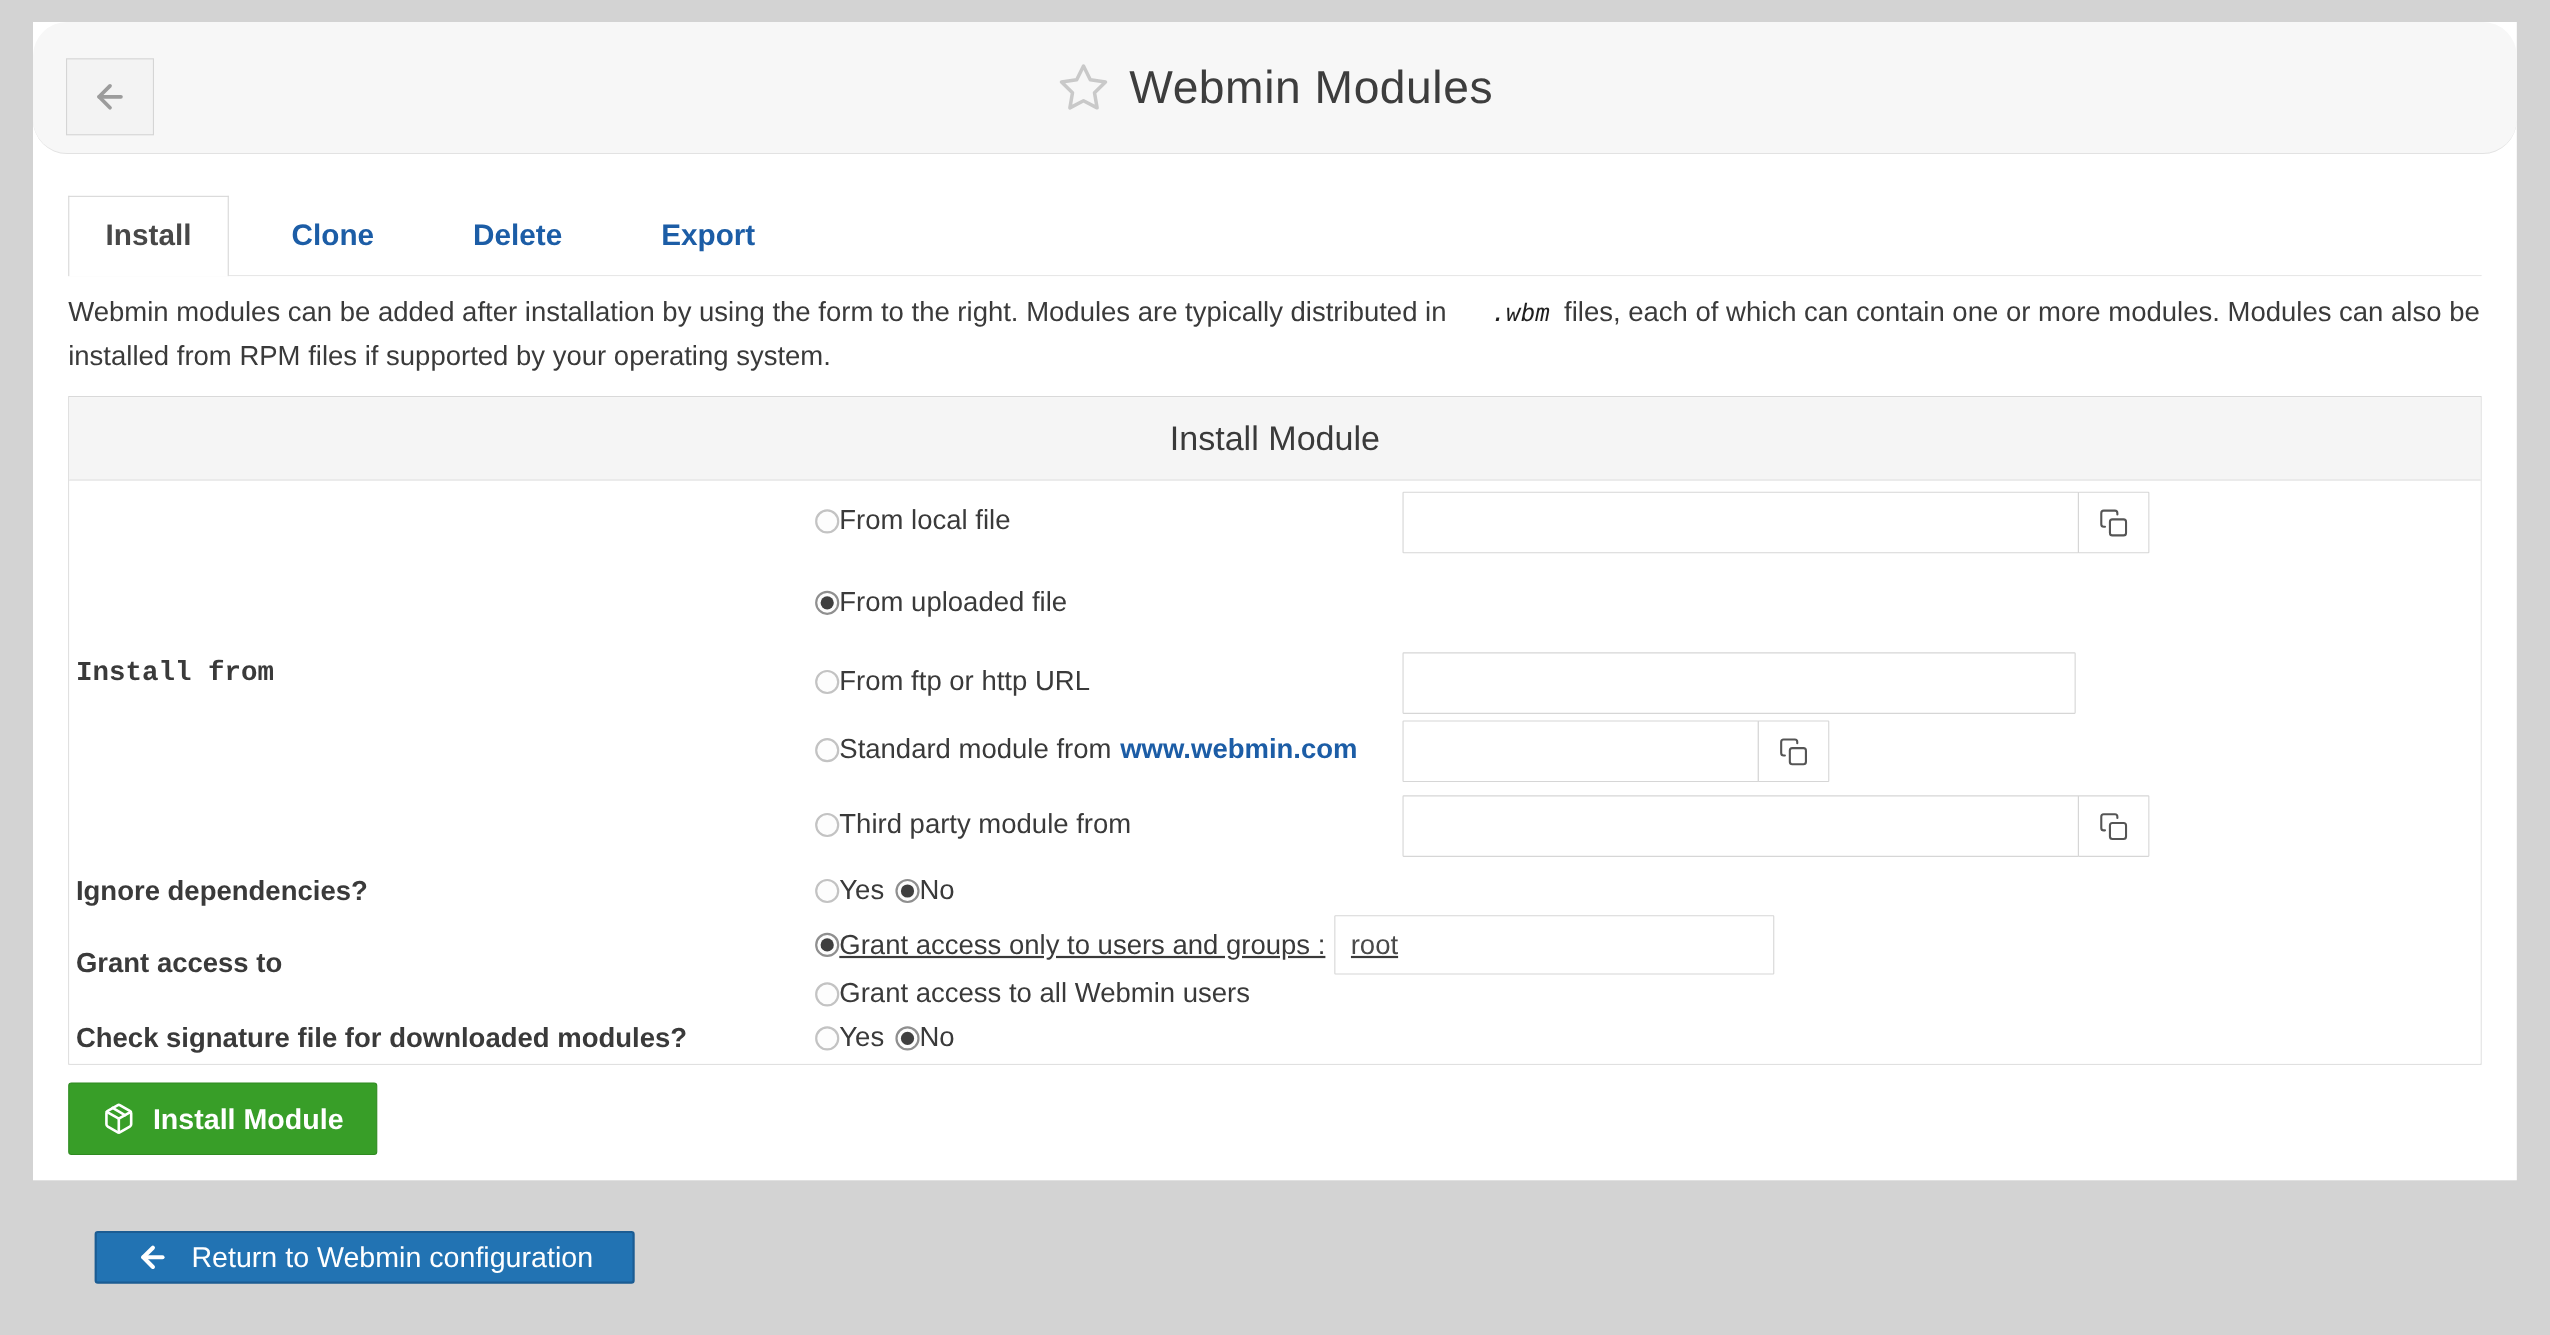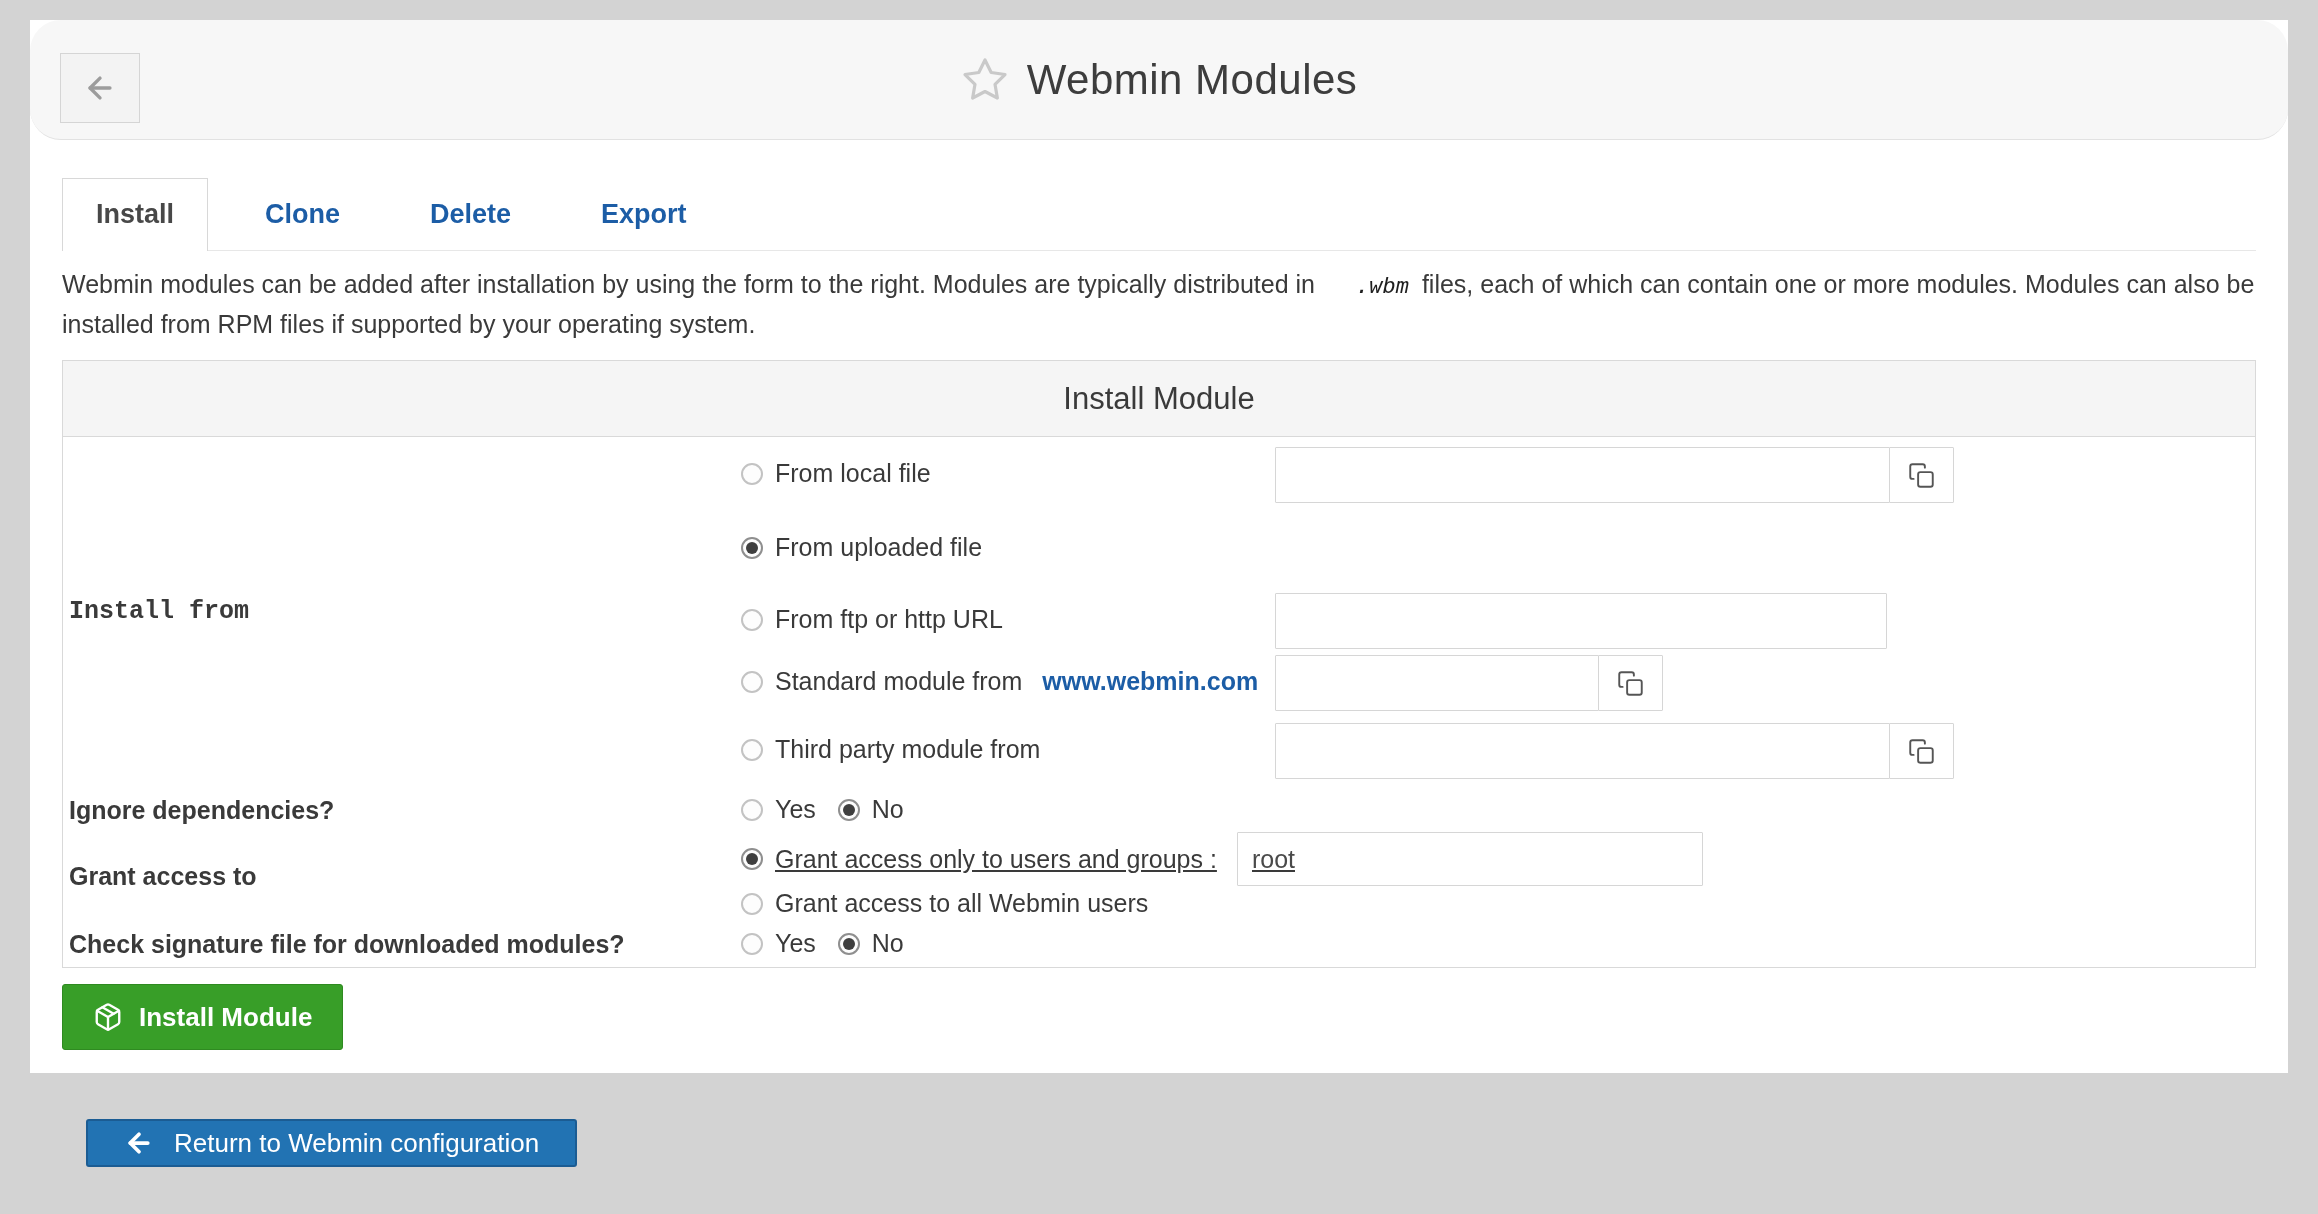--- a/index.html
+++ b/index.html
@@ -82,21 +82,21 @@
   }
   .itbody { position:relative; height:530px; background:#fff; }
 
   .flabel {
     position:absolute; left:6px;
     font-size:25px; font-weight:700; color:#3a3a3a; line-height:30px;
     white-space:nowrap;
   }
   .optrow {
     position:absolute; left:678px;
-    display:flex; align-items:center; gap:12px;
+    display:flex; align-items:center; 
     font-size:25px; color:#3a3a3a; white-space:nowrap;
   }
   .radio {
     width:22px; height:22px; flex:0 0 22px;
     border:2px solid #c3c3c3; border-radius:50%;
     background:#fdfdfd; cursor:pointer;
     display:inline-flex; align-items:center; justify-content:center;
   }
   .radio.checked { border-color:#8f8f8f; }
   .radio.checked::after {
@@ -257,21 +257,21 @@
       <div class="optrow" style="top:358px;">
         <span class="radio"></span>
         <span>Yes</span>
         <span class="radio checked yn-gap"></span>
         <span>No</span>
       </div>
 
       <div class="optrow" style="top:394px; height:56px;text-decoration:underline;">
         <span class="radio checked"></span>
         <span>Grant access only to users and groups :</span>
-        <input class="tinput" style="width: 466px; height: 54px; margin-left: 8px;" type="text" value="root">
+        <input class="tinput" style="width: 400px; height: 54px; margin-left: 8px;" type="text" value="root">
       </div>
 
       <div class="optrow" style="top:452px;">
         <span class="radio"></span>
         <span>Grant access to all Webmin users</span>
       </div>
 
       <div class="optrow" style="top:492px;">
         <span class="radio"></span>
         <span>Yes</span>

